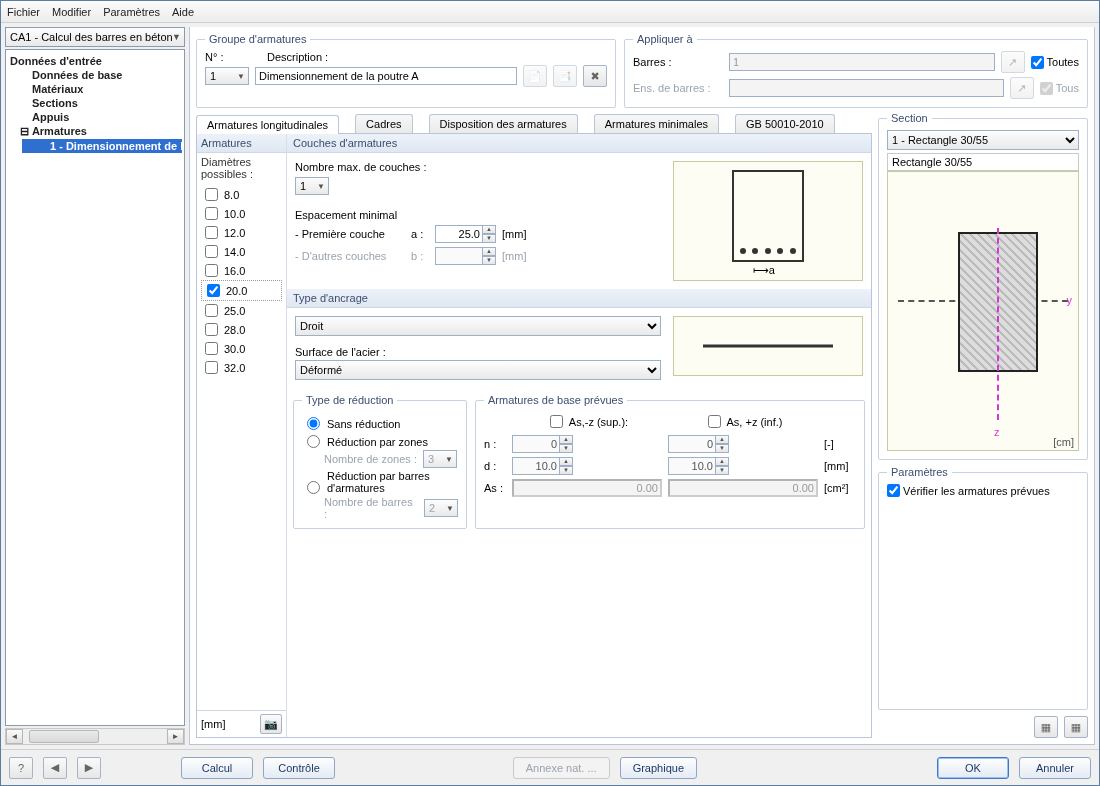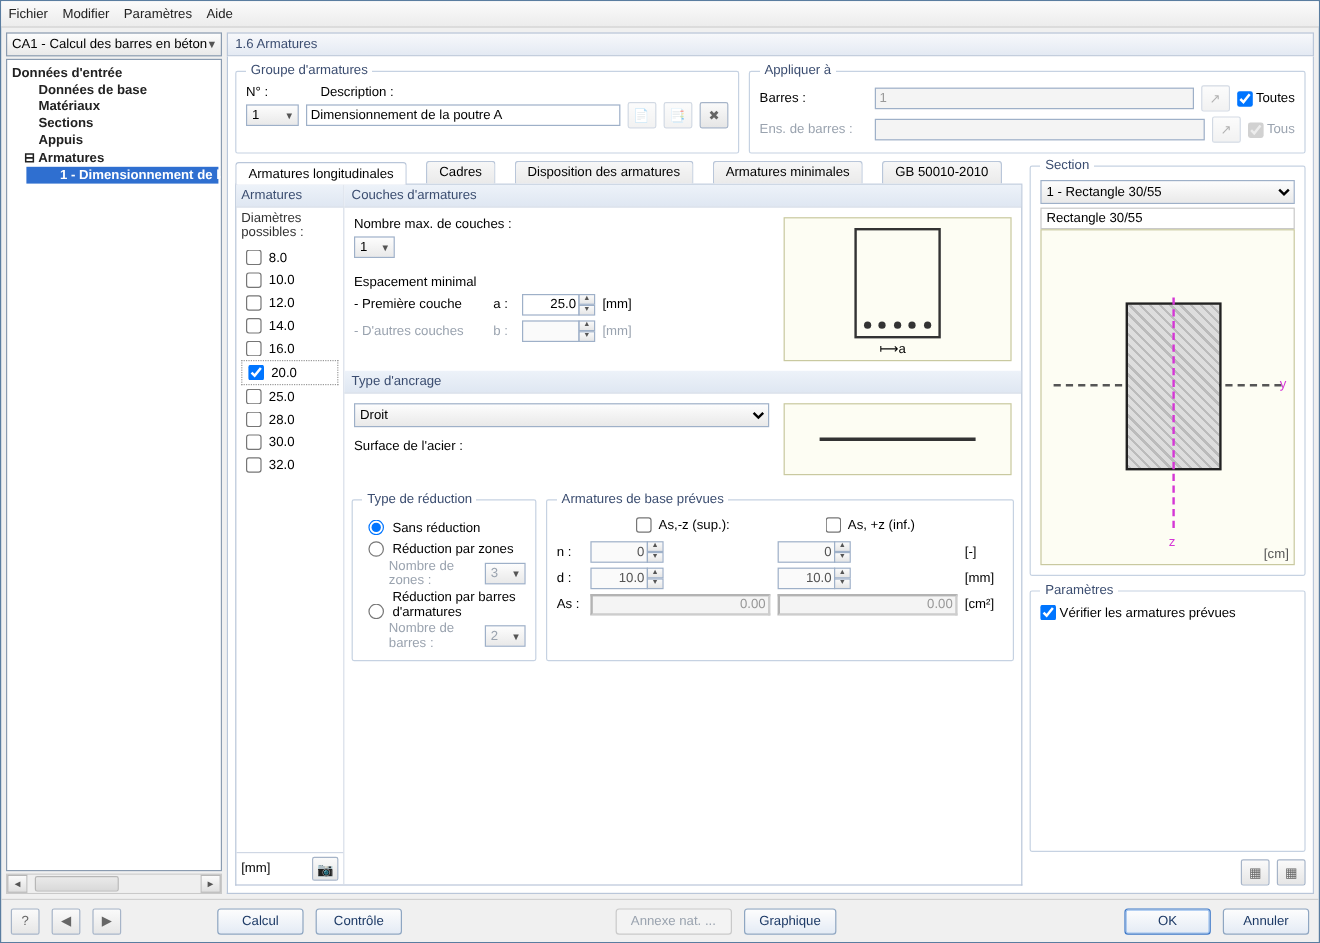--- a/index.html
+++ b/index.html
@@ -53,21 +53,21 @@
 .panel-col { flex:1;}
 .spin { display:inline-flex; align-items:center; }
 .spin input { width:48px; text-align:right; height:18px; border:1px solid #9eb0c8; padding:0 2px;}
 .spin .sp-btns { display:flex; flex-direction:column; margin-left:-1px;}
 .spin .sp-btns div { width:14px; height:9px; border:1px solid #9eb0c8; background:linear-gradient(#fafafa,#e6e6e6); font-size:6px; text-align:center; line-height:7px; color:#555;}
 .disabled-txt { color:#9aa3af; }
 .small-combo { height:18px; border:1px solid #9eb0c8; background:linear-gradient(#fdfdfd,#e9e9e9); display:inline-flex; align-items:center; padding:0 14px 0 4px; position:relative; min-width:34px;}
 .small-combo .chev { position:absolute; right:3px; font-size:8px; color:#555;}
 .diagram { width:190px; height:120px; background:#fdfdf3; border:1px solid #c9c9a0; display:flex; align-items:center; justify-content:center;}
 .diagram-anch { width:190px; height:60px; background:#fdfdf3; border:1px solid #c9c9a0; display:flex; align-items:center; justify-content:center;}
-.side { width:230px; display:flex; flex-direction:column; gap:6px; margin-left:6px;}
+.side { width:210px; display:flex; flex-direction:column; gap:6px; margin-left:6px;}
 .side fieldset { flex:0 0 auto;}
 .sec-canvas { height:280px; background:#fdfdf3; border:1px solid #c9c9a0; position:relative;}
 select.fullw { width:100%; height:20px; border:1px solid #9eb0c8; background:linear-gradient(#fdfdfd,#e9e9e9);}
 .btn { height:22px; min-width:72px; border:1px solid #8ea6c2; background:linear-gradient(#fdfdfd,#e4ebf5); border-radius:3px; padding:0 12px; color:#1d3a66;}
 .btn.default { border:1px solid #3d78c8; box-shadow:0 0 0 1px #9dc1ee inset;}
 .btn[disabled]{ color:#9aa3af; background:#f3f3f3; border-color:#c9c9c9;}
 .footer { height:36px; display:flex; align-items:center; padding:0 8px; gap:10px; border-top:1px solid #d0d0d0;}
 .footer .spacer { flex:1;}
 .radio { display:flex; align-items:flex-end; gap:4px; margin:2px 0;}
 .sec-rect { position:absolute; left:70px; top:60px; width:80px; height:140px; border:2px solid #222; background:repeating-linear-gradient(45deg,#bbb,#bbb 2px,#ddd 2px,#ddd 6px);}
@@ -108,21 +108,20 @@
       </div>
       <div class="hscroll">
         <div class="arr">◄</div>
         <div class="track">
             <div class="thumb"></div>
           </div>
         <div class="arr">►</div>
       </div>
     </div>
     <div class="rightcol">
-      <div class="page-title">1.6 Armatures</div>
       <div class="content">
         <div class="toprow">
           <fieldset style="flex:0 0 420px;">
             <legend>Groupe d'armatures</legend>
             <div class="row" style="gap:18px;">
               <div style="width:44px;">N° :</div>
               <div>Description :</div>
             </div>
             <div class="row" style="margin-top:2px;">
               <div class="small-combo" style="width:44px;">
@@ -264,20 +263,21 @@
                         <circle cx="70" cy="85" r="3" fill="#333"></circle>
                         <text x="30" y="108" font-size="10">⟼a</text>
                       </svg>
                   </div>
                 </div>
                 <div class="panel-h">Type d'ancrage</div>
                 <div class="panel-body">
                   <div class="panel-col">
                     <select class="fullw"><option>Droit</option></select>
                     <div style="margin-top:10px;">Surface de l'acier :</div>
+                    <select class="fullw" style="margin-top:2px;"><option>Déformé</option></select>
                   </div>
                   <div class="diagram-anch">
                     <svg width="150" height="20">
                         <line x1="10" y1="10" x2="140" y2="10" stroke="#333" stroke-width="3"></line>
                       </svg>
                   </div>
                 </div>
                 <div class="under-row" style="padding:6px 6px 2px 6px;">
                   <fieldset>
                     <legend>Type de réduction</legend>

